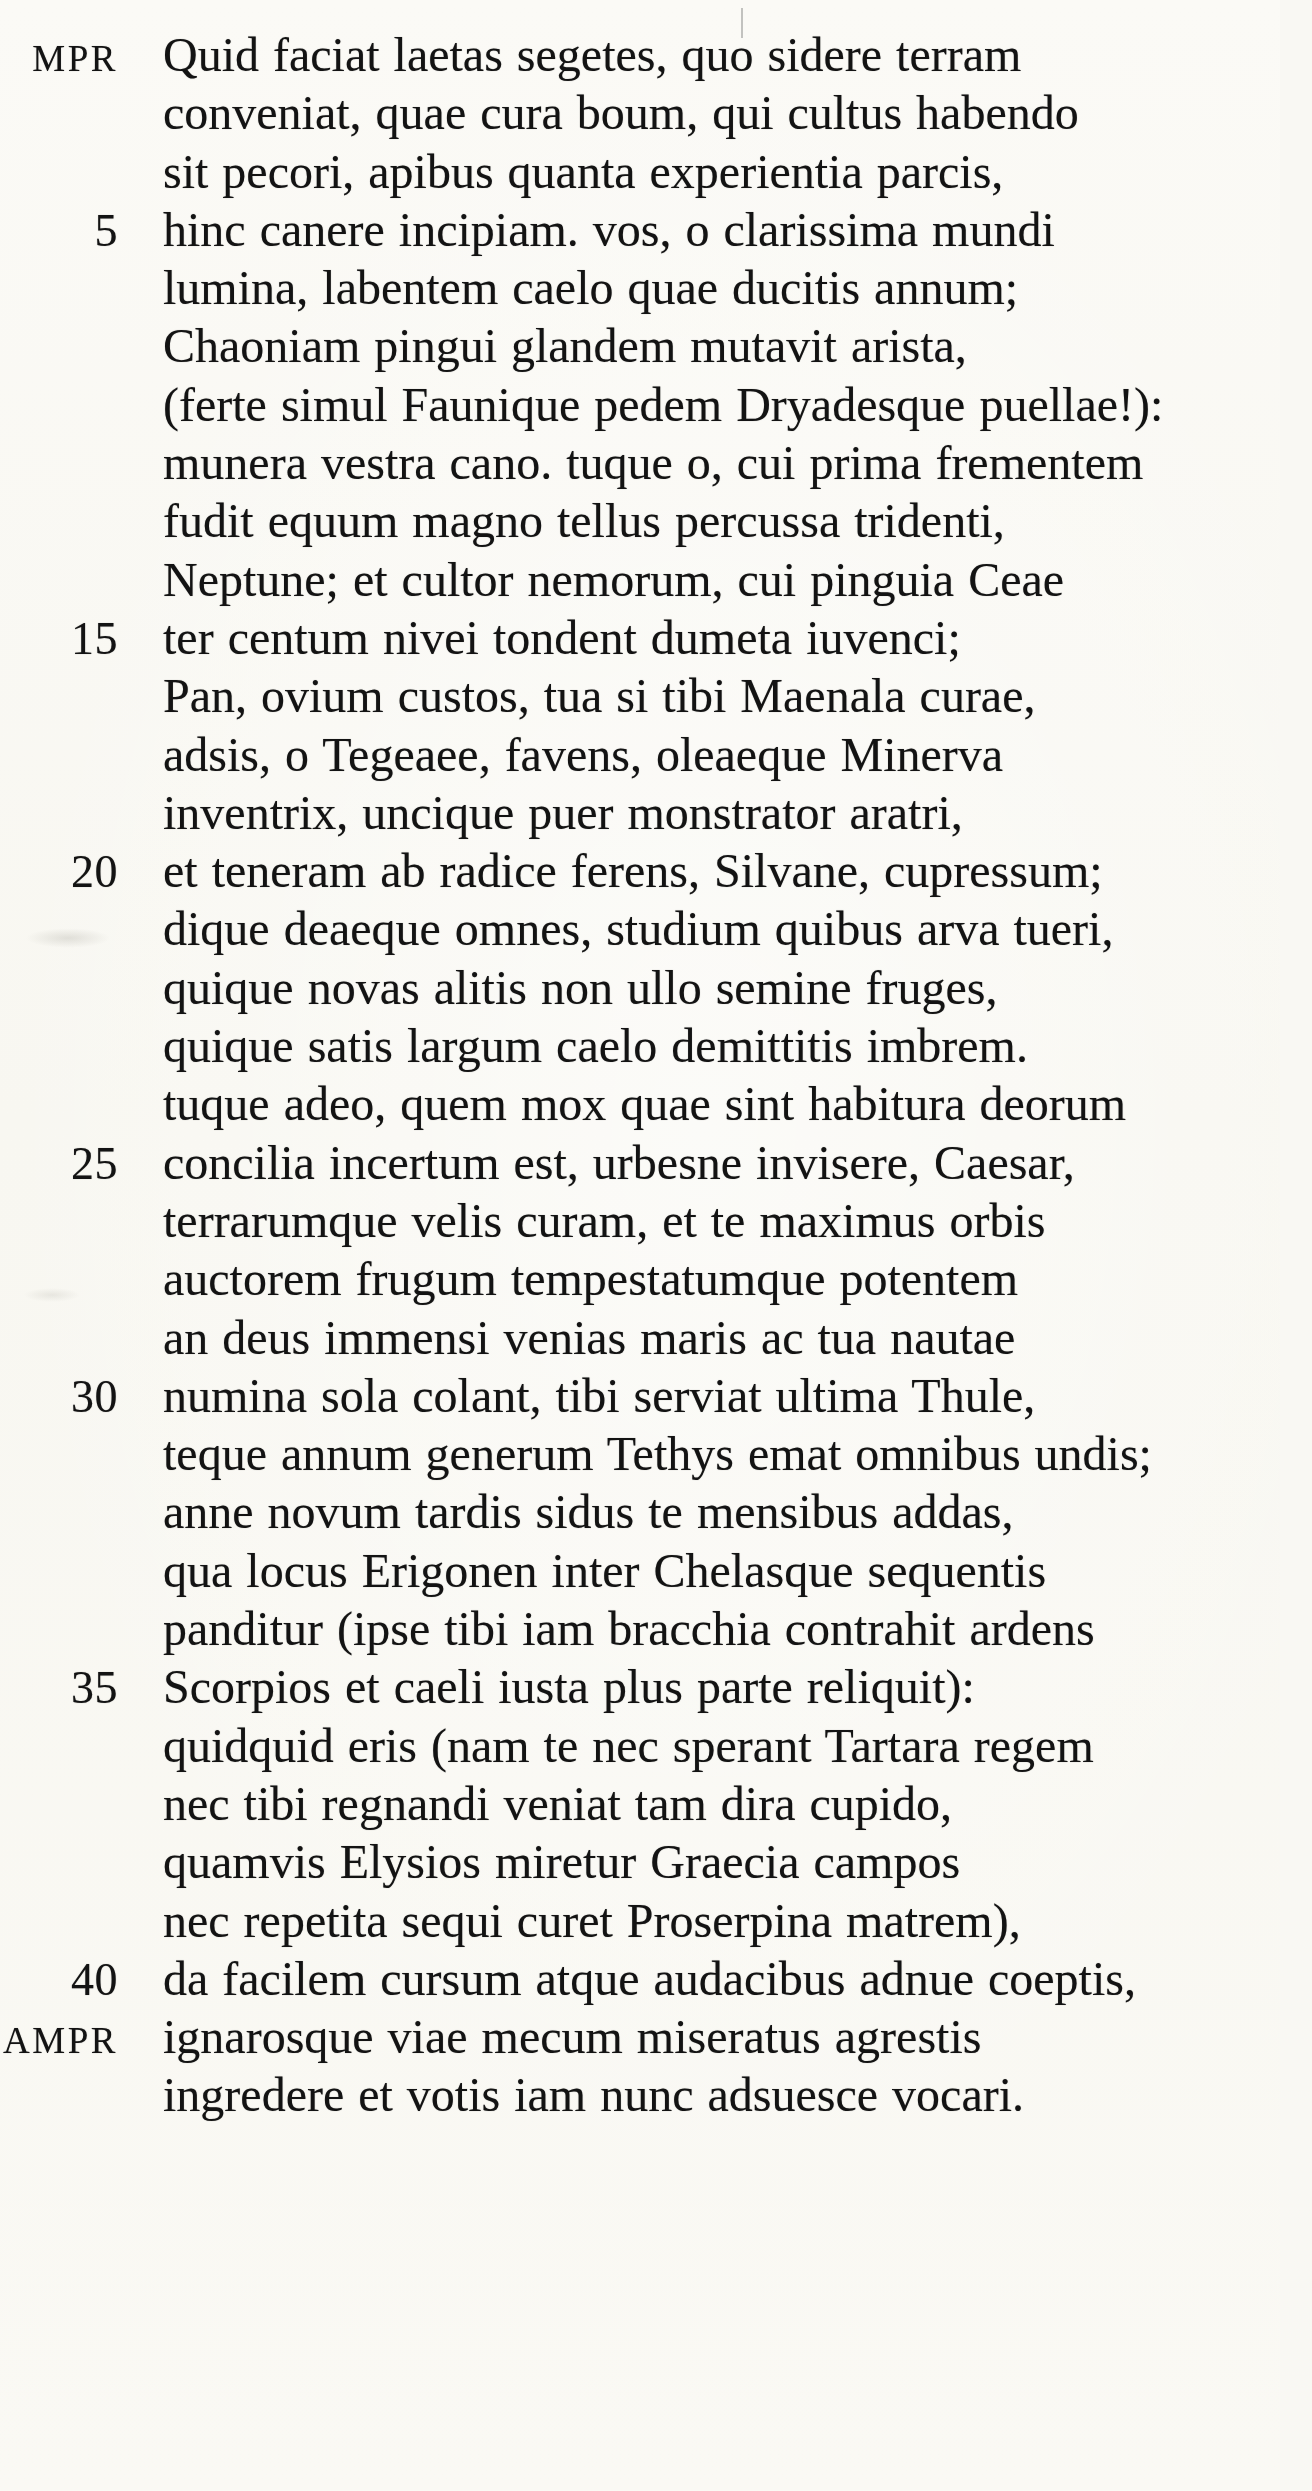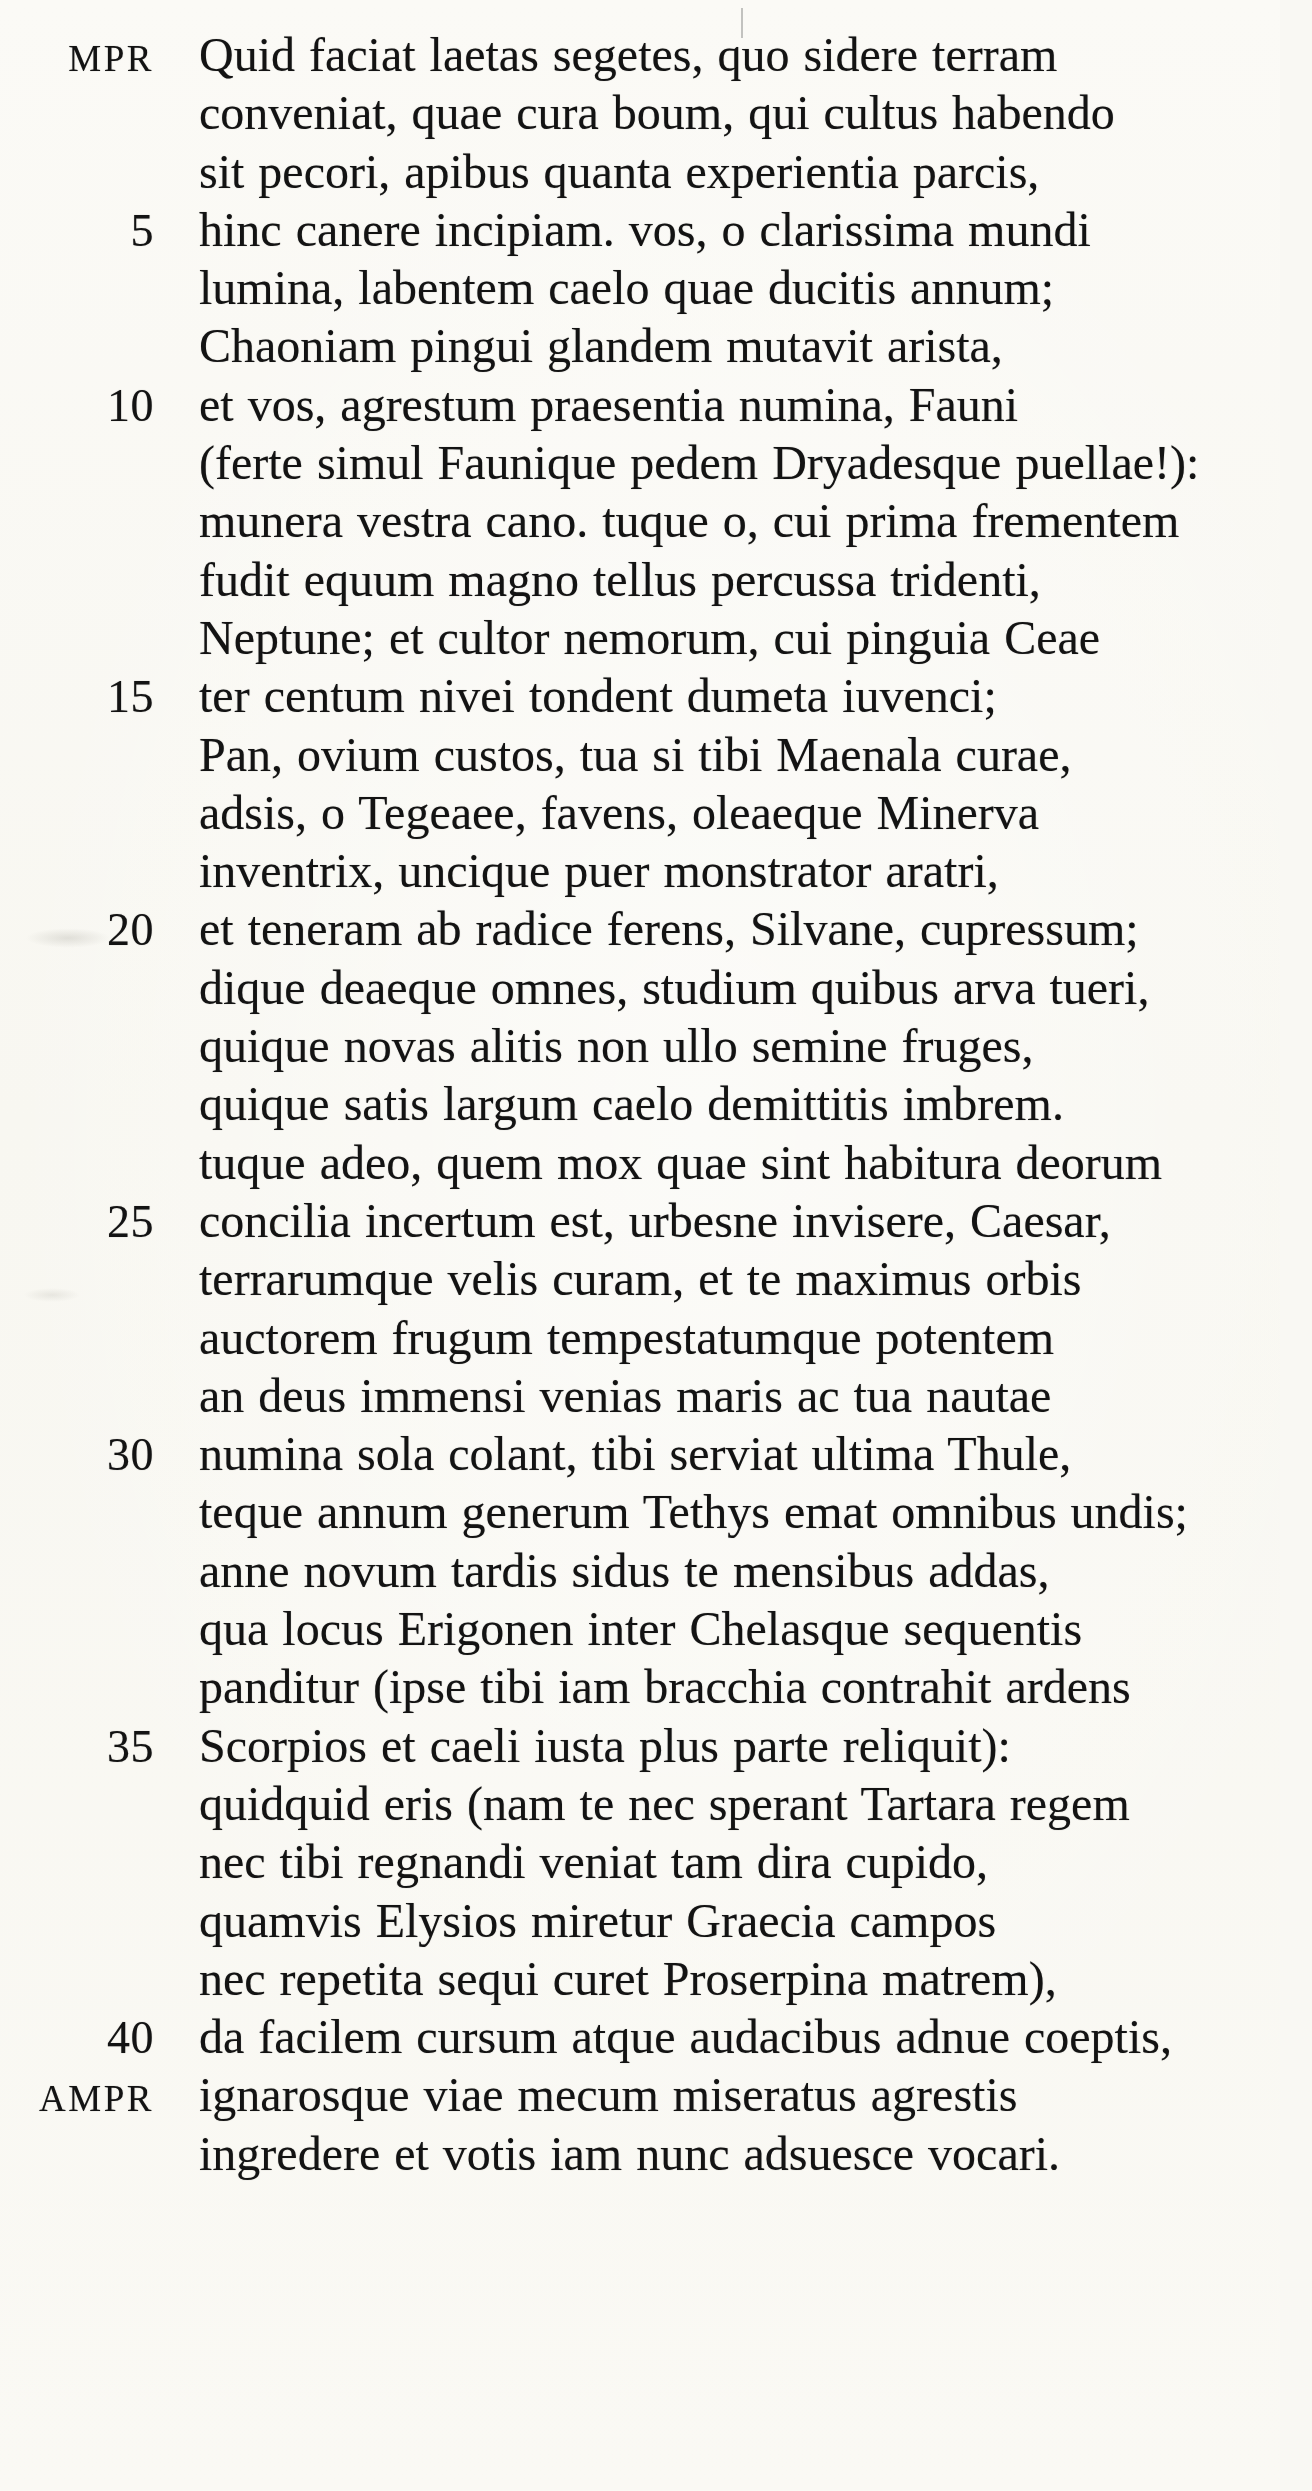--- a/index.html
+++ b/index.html
@@ -22,21 +22,20 @@
     position:relative;
     width:1280px;
     height:2491px;
     box-sizing:border-box;
     padding-top:26px;
     background:
       radial-gradient(ellipse 60px 14px at 68px 938px, rgba(160,158,148,0.28), rgba(160,158,148,0) 70%),
       radial-gradient(ellipse 40px 10px at 52px 1295px, rgba(170,168,158,0.22), rgba(170,168,158,0) 70%),
       radial-gradient(ellipse 900px 1400px at 55% 45%, rgba(255,255,255,0.5), rgba(255,255,255,0) 80%),
       linear-gradient(180deg,#fbfaf6 0%, #f8f7f1 45%, #faf9f4 100%);
-    padding-left: 36px;
   }
   
   .artifact-hair{
     position:absolute;
     top:8px;
     left:741px;
     width:2px;
     height:30px;
     background:rgba(90,90,90,0.35);
   }
@@ -96,23 +95,20 @@
   <div class="line">
     <span class="marginal"></span><span class="verse">lumina, labentem caelo quae ducitis annum;</span>
   </div>
 
 
   <div class="line">
     <span class="marginal"></span><span class="verse">Chaoniam pingui glandem mutavit arista,</span>
   </div>
 
 
-  <div class="line">
-    <span class="marginal m-number">10</span><span class="verse">et vos, agrestum praesentia numina, Fauni</span>
-  </div>
 
   <div class="line">
     <span class="marginal"></span><span class="verse">(ferte simul Faunique pedem Dryadesque puellae!):</span>
   </div>
 
   <div class="line">
     <span class="marginal"></span><span class="verse">munera vestra cano. tuque o, cui prima frementem</span>
   </div>
 
   <div class="line">

